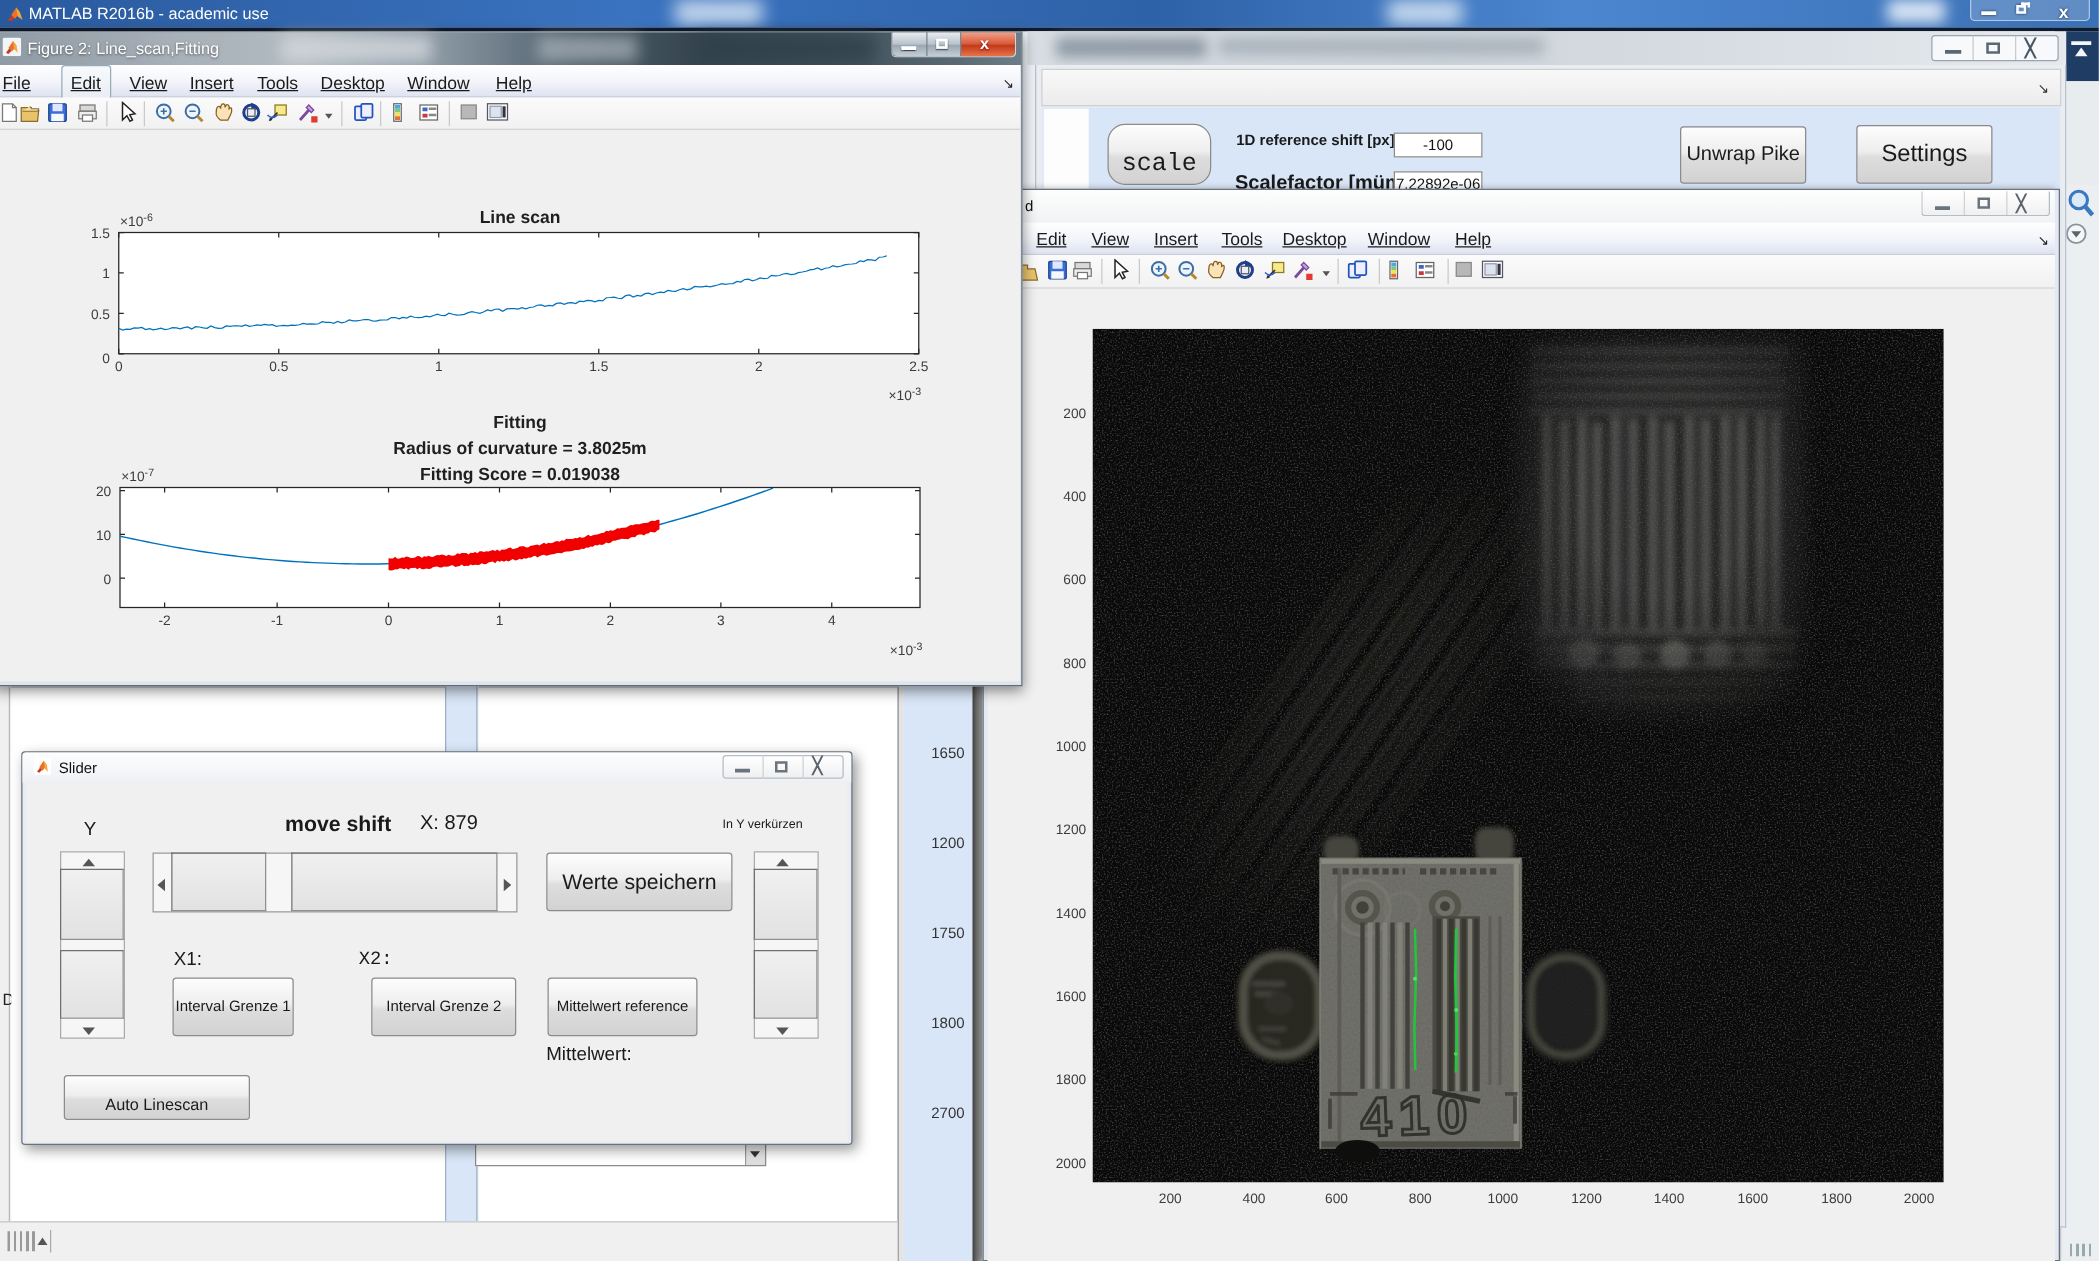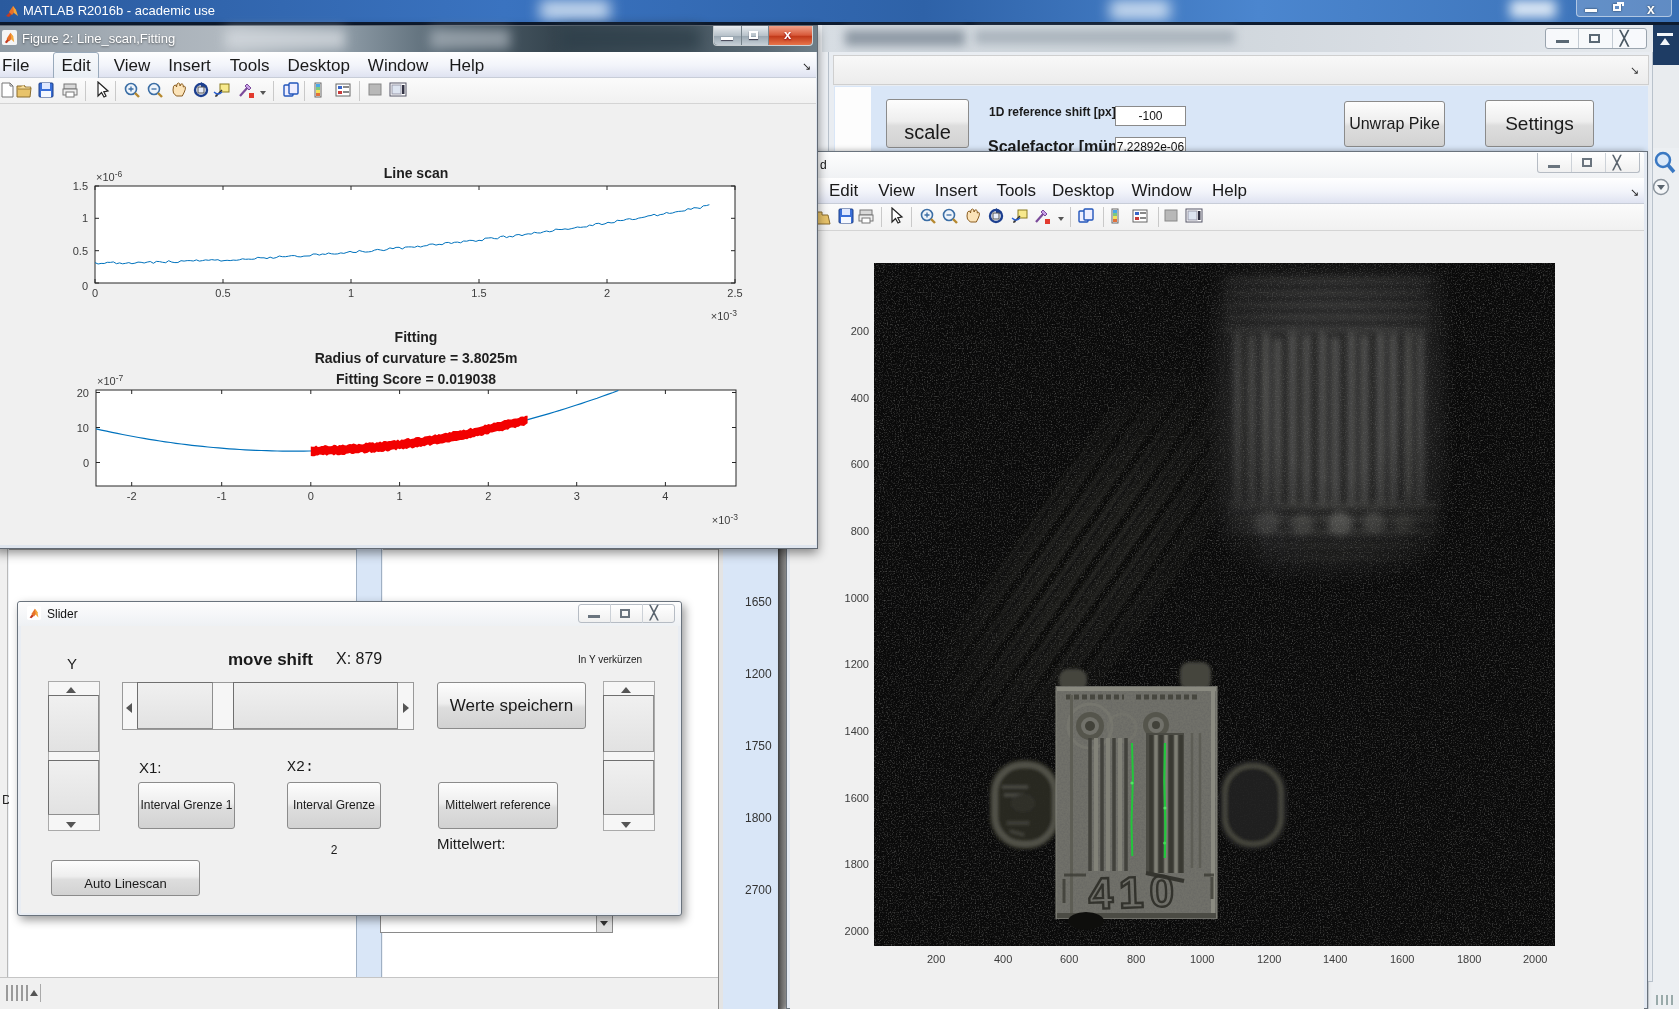--- a/index.html
+++ b/index.html
@@ -1,20 +1,20 @@
 <!DOCTYPE html>
 <html><head><meta charset="utf-8"><style>
 *{margin:0;padding:0;box-sizing:border-box;}
 html,body{width:1679px;height:1009px;overflow:hidden;background:#eef1f5;font-family:"Liberation Sans",sans-serif;}
 .abs{position:absolute;}
 .txt{position:absolute;white-space:nowrap;color:#1a1a1a;}
 .btn{position:absolute;background:linear-gradient(#fdfdfd,#eeeeee 45%,#dddddd 55%,#d2d2d2);border:1px solid #8b8b8b;border-radius:4px;color:#1a1a1a;text-align:center;}
 .tbx{position:absolute;background:#fff;border:1px solid #8a8a8a;text-align:center;color:#111;}
 .mnu{position:absolute;height:26px;background:linear-gradient(#ffffff,#f2f4fa 55%,#dfe3f1);border-bottom:1px solid #c8cdd8;}
-.mnu span{display:inline-block;font-size:17px;color:#1a1a1a;line-height:26px;}
+.mnu span{display:inline-block;font-size:14px;color:#1a1a1a;line-height:26px;text-decoration:underline;}
 .tlb{position:absolute;background:linear-gradient(#fbfbfb,#f1f1f1);border-bottom:1px solid #d4d4d4;}
 .sep{position:absolute;width:1px;height:20px;background:#c9c9c9;top:3px;}
 .sbar{position:absolute;border:1px solid #aaa;background:#f6f6f6;}
 .sthumb{position:absolute;background:linear-gradient(#f0f0f0,#e2e2e2);border:1px solid #8f8f8f;border-top-color:#6f6f6f;border-left-color:#6f6f6f;}
 </style></head><body>
 
 <div class="abs" style="left:0;top:0;width:1679px;height:22px;background:linear-gradient(90deg,#2a5a9e,#3a73c0 30%,#2e62a8 55%,#4b86cf 75%,#3a70b5);"></div>
 <div class="abs" style="left:540px;top:0;width:70px;height:20px;background:#dce8f5;filter:blur(7px);opacity:.85;"></div>
 <div class="abs" style="left:1110px;top:0;width:60px;height:20px;background:#e8f1fa;filter:blur(7px);opacity:.8;"></div>
 <div class="abs" style="left:1510px;top:0;width:46px;height:18px;background:#eef5fc;filter:blur(6px);opacity:.9;"></div>
@@ -49,21 +49,21 @@
 
 <div class="abs" style="left:822px;top:25px;width:831px;height:27px;background:linear-gradient(90deg,#d7dde3,#cdd4da 40%,#d9dee4 70%,#e6eaee);"></div>
 <div class="abs" style="left:845px;top:30px;width:120px;height:16px;background:#8f9aa5;filter:blur(5px);"></div>
 <div class="abs" style="left:975px;top:30px;width:260px;height:14px;background:#aab4bd;filter:blur(5px);"></div>
 <div class="abs" style="left:828px;top:52px;width:825px;height:930px;background:#e9edf2;border:1px solid #b9c2cc;border-top:none;"></div>
 <div class="abs" style="left:833px;top:55px;width:816px;height:30px;background:linear-gradient(#f8f8f8,#ececec);border:1px solid #cfcfcf;"></div>
 <div class="txt" style="left:1630px;top:64px;font-size:11px;color:#333;">↘</div>
 <div class="abs" style="left:834px;top:86px;width:814px;height:896px;background:#d9e6f7;"></div>
 <div class="abs" style="left:835px;top:87px;width:36px;height:64px;background:#fdfdfd;"></div>
 
-<div class="btn" style="left:886px;top:99px;width:83px;height:49px;border-radius:3px;font-size:20px;line-height:64px;">scale</div>
+<div class="btn" style="left:886px;top:99px;width:83px;height:49px;border-radius:14px;font-size:20px;line-height:64px;font-family:Liberation Mono, monospace;">scale</div>
 <div class="txt" style="left:989px;top:105px;font-size:12px;font-weight:bold;">1D reference shift [px]:</div>
 <div class="tbx" style="left:1115px;top:106px;width:71px;height:20px;font-size:12px;line-height:18px;">-100</div>
 <div class="txt" style="left:988px;top:138px;font-size:16px;font-weight:bold;">Scalefactor [müm]</div>
 <div class="tbx" style="left:1115px;top:137px;width:71px;height:20px;font-size:12px;line-height:18px;">7.22892e-06</div>
 <div class="btn" style="left:1344px;top:101px;width:101px;height:46px;border-radius:3px;font-size:16px;line-height:44px;">Unwrap Pike</div>
 <div class="btn" style="left:1485px;top:100px;width:109px;height:47px;border-radius:3px;font-size:19px;line-height:45px;">Settings</div>
 
 <div class="abs" style="left:1545px;top:28px;width:102px;height:21px;background:rgba(250,252,254,.85);border:1px solid #9aa4ae;border-radius:3px;"></div>
 <div class="abs" style="left:1551px;top:29px;width:1px;height:19px;background:#c3cbd3;left:1578px;"></div>
 <div class="abs" style="left:1612px;top:29px;width:1px;height:19px;background:#c3cbd3;"></div>
@@ -540,16 +540,16 @@
 
 <div class="sbar" style="left:603px;top:681px;width:52px;height:150px;"></div>
 <div class="abs" style="left:621px;top:687px;width:0;height:0;border-left:5px solid transparent;border-right:5px solid transparent;border-bottom:6px solid #555;"></div>
 <div class="sthumb" style="left:603px;top:695px;width:51px;height:57px;"></div>
 <div class="sthumb" style="left:603px;top:760px;width:51px;height:55px;"></div>
 <div class="abs" style="left:621px;top:822px;width:0;height:0;border-left:5px solid transparent;border-right:5px solid transparent;border-top:6px solid #555;"></div>
 
 <div class="txt" style="left:139px;top:759px;font-size:15px;">X1:</div>
 <div class="txt" style="left:287px;top:759px;font-size:15px;font-family:Liberation Mono, monospace;">X2:</div>
 <div class="btn" style="left:138px;top:782px;width:97px;height:47px;border-radius:3px;font-size:12px;line-height:45px;">Interval Grenze 1</div>
-<div class="btn" style="left:287px;top:782px;width:94px;height:47px;border-radius:3px;font-size:12px;line-height:45px;">Interval Grenze 2</div>
+<div class="btn" style="left:297px;top:782px;width:116px;height:47px;border-radius:3px;font-size:12px;line-height:45px;">Interval Grenze 2</div>
 <div class="btn" style="left:438px;top:782px;width:120px;height:47px;border-radius:3px;font-size:12px;line-height:45px;">Mittelwert reference</div>
 <div class="txt" style="left:437px;top:835px;font-size:15px;">Mittelwert:</div>
 <div class="btn" style="left:51px;top:860px;width:149px;height:36px;border-radius:3px;font-size:13px;line-height:46px;">Auto Linescan</div>
 
 </body></html>

